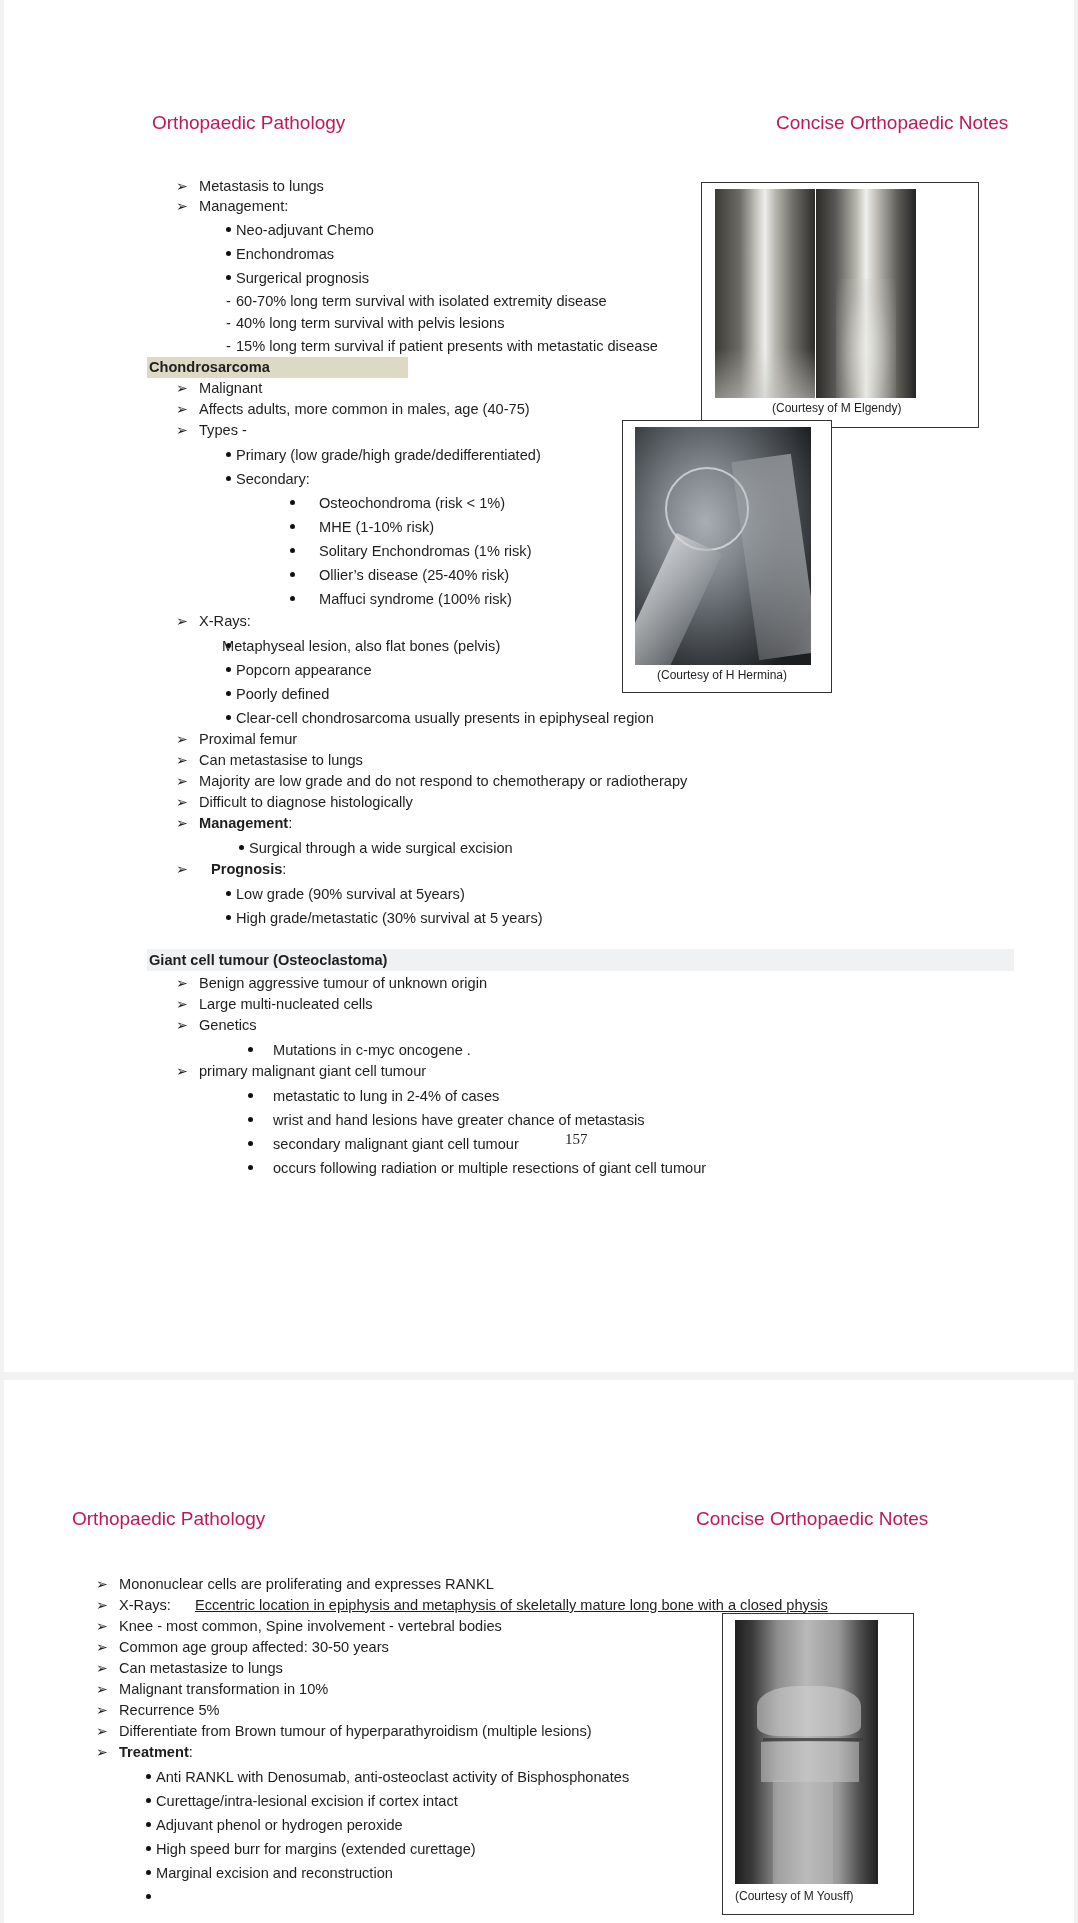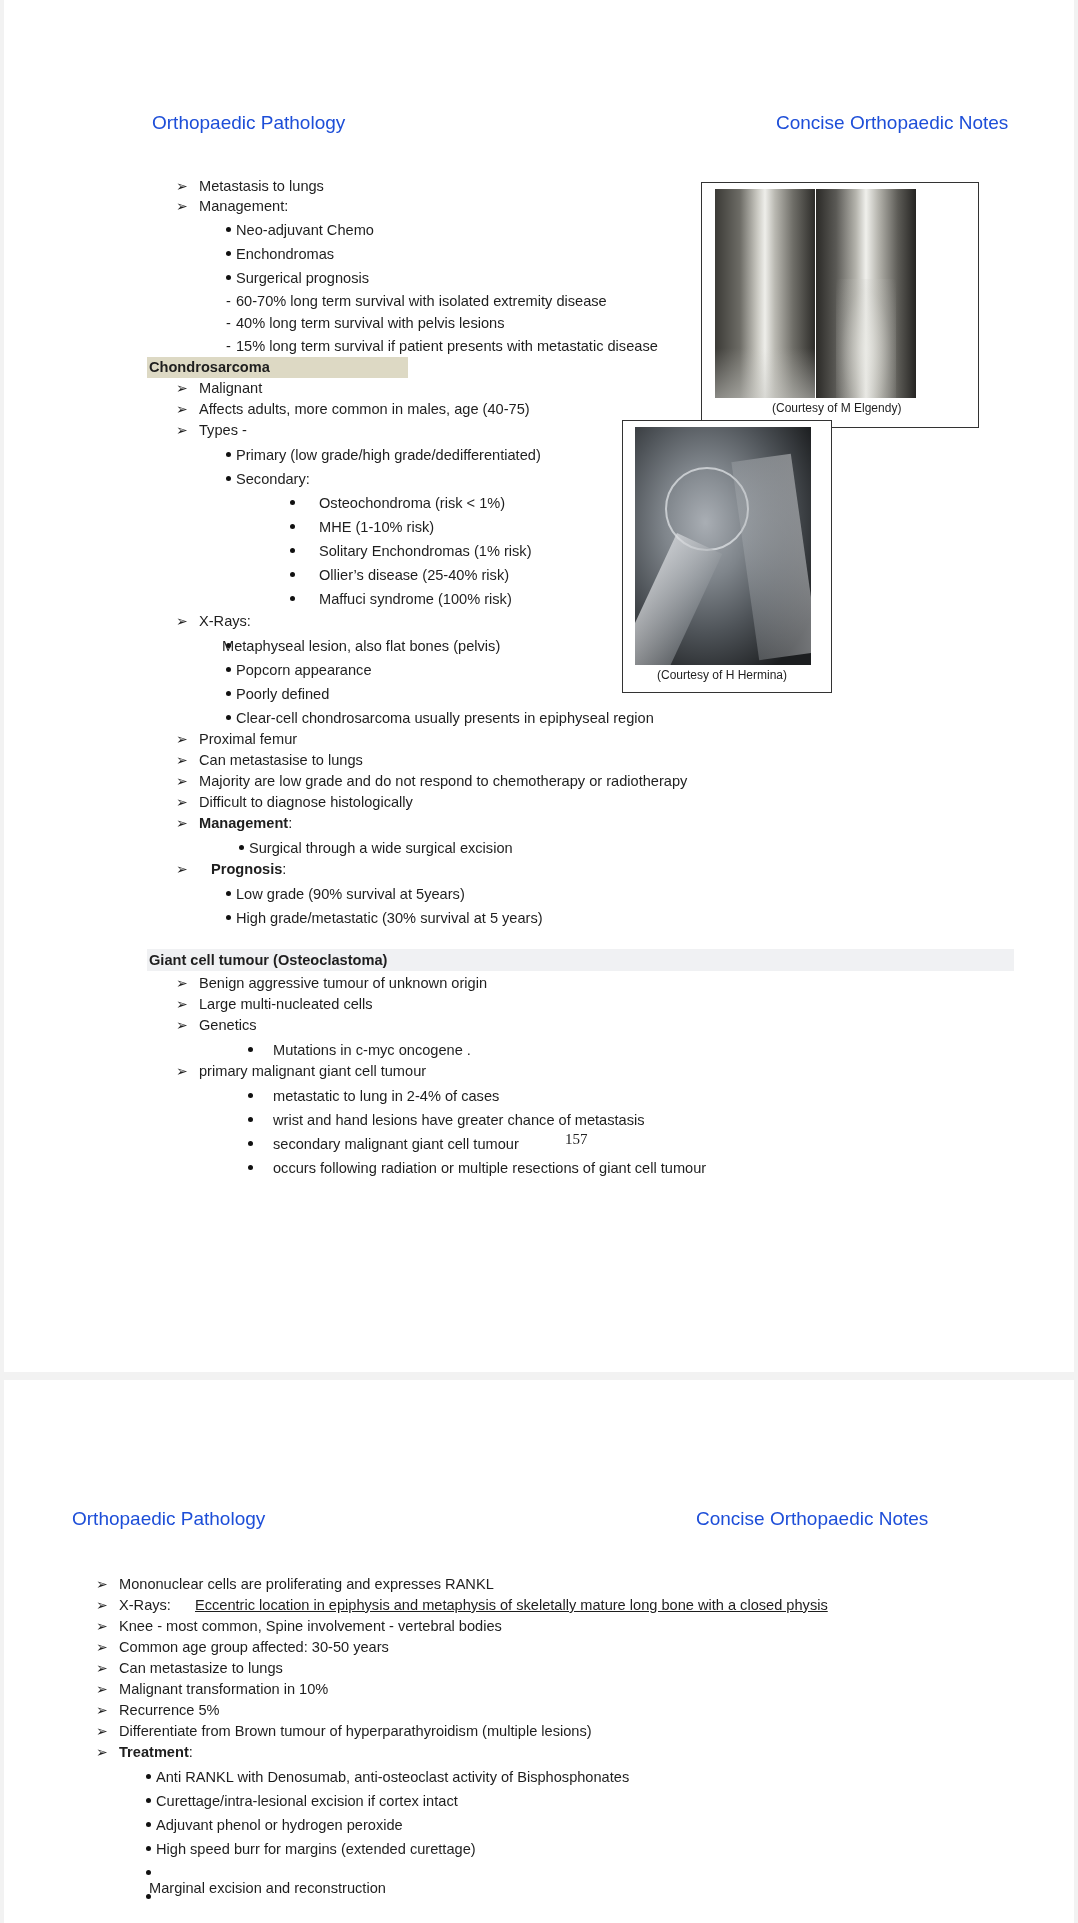--- a/index.html
+++ b/index.html
@@ -9,21 +9,21 @@
     font-family: "Liberation Sans", "DejaVu Sans", sans-serif;
     color: #1e1e1e;
     position: relative;
   }
   .page {
     position: absolute; left: 4px; width: 1070px; background: #ffffff;
   }
   #page1 { top: 0; height: 1372px; }
   #page2 { top: 1380px; height: 560px; }
   .abs { position: absolute; white-space: nowrap; }
-  .hdr { font-size: 19px; color: #1d4ed8; }
+  .hdr { font-size: 19px; color: #be185d; }
   .line { font-size: 14.6px; line-height: 18px; color: #1e1e1e; }
   .arrow { position: absolute; font-size: 14px; color: #222; }
   .dot { position: absolute; width: 5px; height: 5px; border-radius: 50%; background: #111; }
   .b { font-weight: bold; }
   .heading-tan { position: absolute; background: #ddd9c4; font-weight: bold; font-size: 14.6px; line-height: 21px; padding-left: 2px; color: #1e1e1e; }
   .heading-gray { position: absolute; background: #f0f1f3; font-weight: bold; font-size: 14.6px; line-height: 22px; padding-left: 2px; color: #1e1e1e; }
   .frame { position: absolute; border: 1.5px solid #333; background: #fff; }
   .xray { position: absolute; overflow: hidden; }
   .caption { position: absolute; font-size: 12px; color: #1e1e1e; white-space: nowrap; }
   .pagenum { position: absolute; font-family: "Liberation Serif", serif; font-size: 15px; color: #222; }
@@ -285,21 +285,30 @@
     <div>
         <span class="dot" style="left:142px; top:442px;"></span>
         <span class="abs line" style="left:152px; top:436px;">Adjuvant phenol or hydrogen peroxide</span>
       </div>
     <div>
         <span class="dot" style="left:142px; top:466px;"></span>
         <span class="abs line" style="left:152px; top:460px;">High speed burr for margins (extended curettage)</span>
       </div>
     <div>
         <span class="dot" style="left:142px; top:490px;"></span>
-        <span class="abs line" style="left:145px; top:484px;margin-top:15px;">Marginal excision and reconstruction</span>
+        <span class="abs line" style="left:152px; top:484px;">Marginal excision and reconstruction</span>
       </div>
     <div>
         <span class="dot" style="left:142px; top:514px;"></span>
         <span class="abs line" style="left:152px; top:536px;margin-top:33px;">Radiotherapy for inoperable lesions</span>
       </div>
   </div>
 
+  <div class="frame" style="left:718px; top:233px; width:190px; height:300px;">
+    <div class="xray" style="left:12px; top:6px; width:143px; height:264px; background: linear-gradient(90deg,#1e1e1e 0%,#3a3a3a 12%,#8e8e8e 30%,#b9b9b9 50%,#9a9a9a 72%,#4a4a4a 88%,#202020 100%);">
+      <div style="position:absolute; left:22px; top:66px; width:104px; height:50px; border-radius: 40% 40% 20% 20%; background: rgba(210,210,210,0.55);"></div>
+      <div style="position:absolute; left:28px; top:118px; width:100px; height:3px; background: rgba(60,60,60,0.8);"></div>
+      <div style="position:absolute; left:26px; top:122px; width:98px; height:40px; background: rgba(205,205,205,0.5);"></div>
+      <div style="position:absolute; left:38px; top:160px; width:60px; height:104px; background: rgba(190,190,190,0.4);"></div>
+    </div>
+    <div class="caption" style="left:12px; top:275px;">(Courtesy of M Yousff)</div>
+  </div>
 </div>
 
 </body></html>

